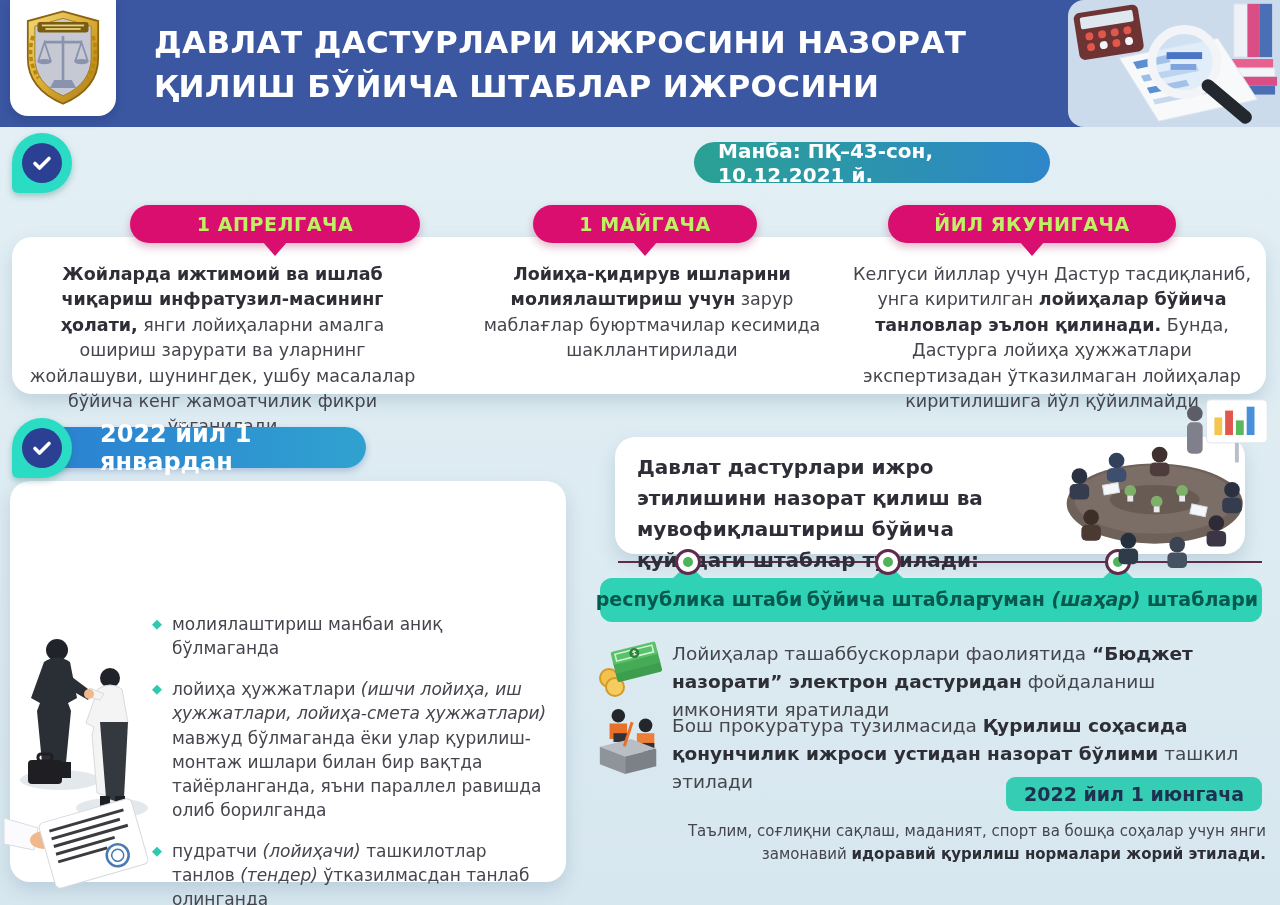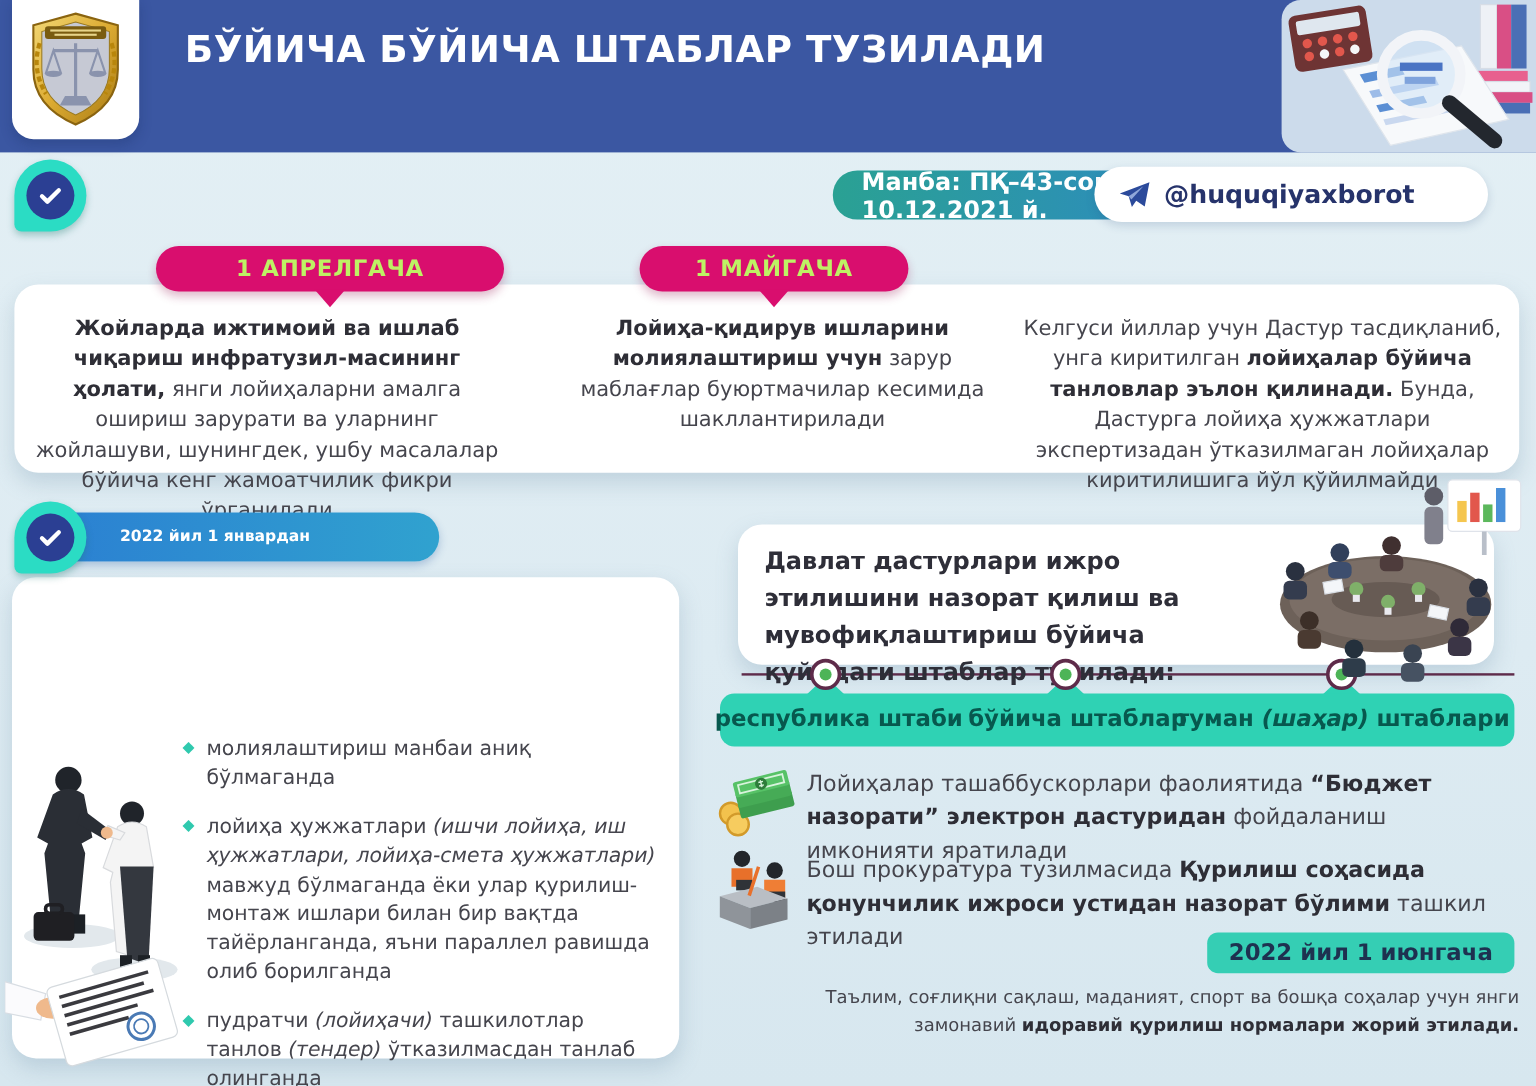--- a/index.html
+++ b/index.html
@@ -98,21 +98,22 @@
       <ellipse cx="29" cy="59" rx="8" ry="3" fill="#8a93ad"></ellipse>
       <path d="M71 37 L64 58 H78 Z" fill="none" stroke="#8a93ad" stroke-width="2"></path>
       <ellipse cx="71" cy="59" rx="8" ry="3" fill="#8a93ad"></ellipse>
       <path d="M40 80 h20 l5 9 H35 Z" fill="#8a93ad"></path>
       <path d="M16 30 Q8 55 22 78" fill="none" stroke="#b8860b" stroke-width="4" stroke-dasharray="5 3"></path>
       <path d="M84 30 Q92 55 78 78" fill="none" stroke="#b8860b" stroke-width="4" stroke-dasharray="5 3"></path>
     </svg>
   </div>
 
   <div class="title">
-    <div>БЎЙИЧА БЎЙИЧА ШТАБЛАР ТУЗИЛАДИ</div>
+    <div>ДАВЛАТ ДАСТУРЛАРИ ИЖРОСИНИ НАЗОРАТ</div>
+    <div>ҚИЛИШ БЎЙИЧА ШТАБЛАР ИЖРОСИНИ</div>
   </div>
 
   <div class="hero">
     <svg width="212" height="127" viewBox="0 0 215 127">
       <g transform="translate(168,3)">
         <rect x="0" y="0" width="14" height="54" fill="#eef1f6" stroke="#d7dde6"></rect>
         <rect x="14" y="0" width="12" height="54" fill="#d94f85"></rect>
         <rect x="26" y="0" width="13" height="54" fill="#4a6fb5"></rect>
         <rect x="-8" y="56" width="48" height="9" fill="#e8608e"></rect>
         <rect x="-10" y="65" width="52" height="9" fill="#f2f4f8" stroke="#d7dde6"></rect>
@@ -150,45 +151,39 @@
   <div class="check-badge" style="left:12px;top:133px;">
     <div class="check-circle">
       <svg width="24" height="24" viewBox="0 0 24 24">
           <path d="M5 12.5l4.5 4.5L19 7.5" stroke="#fff" stroke-width="3.6" fill="none" stroke-linecap="round" stroke-linejoin="round"></path>
         </svg>
     </div>
   </div>
 
   <div class="pill-src">Манба: ПҚ–43-сон, 10.12.2021 й.</div>
 
-  <div class="pill-tg">
-    <svg width="27" height="27" viewBox="0 0 24 24">
-      <path d="M23 2.5 L1 10.8 l6.6 2.2 L10 20.8 l3.2-4.6 6.3 4.3 Z" fill="#2b4a9b"></path>
-      <path d="M7.6 13 L18.5 5.5 9.6 15.4 Z" fill="#8fa7d9"></path>
-    </svg>
-    <span>@huquqiyaxborot</span>
-  </div>
 
   <div class="card card1"></div>
 
   <div class="pink" style="left:130px;top:205px;width:290px;">1 АПРЕЛГАЧА</div>
   <div class="pink" style="left:533px;top:205px;width:224px;">1 МАЙГАЧА</div>
+  <div class="pink" style="left:888px;top:205px;width:288px;">ЙИЛ ЯКУНИГАЧА</div>
 
   <div class="coltext" style="left:25px;top:262px;width:395px;"><span class="seg-b">Жойларда ижтимоий ва ишлаб чиқариш инфратузил-масининг ҳолати,</span><span> янги лойиҳаларни амалга ошириш зарурати ва уларнинг жойлашуви, шунингдек, ушбу масалалар бўйича кенг жамоатчилик фикри ўрганилади</span></div>
   <div class="coltext" style="left:468px;top:262px;width:368px;"><span class="seg-b">Лойиҳа-қидирув ишларини молиялаштириш учун</span><span> зарур маблағлар буюртмачилар кесимида шакллантирилади</span></div>
   <div class="coltext" style="left:852px;top:262px;width:400px;"><span>Келгуси йиллар учун Дастур тасдиқланиб, унга киритилган </span><span class="seg-b">лойиҳалар бўйича танловлар эълон қилинади.</span><span> Бунда, Дастурга лойиҳа ҳужжатлари экспертизадан ўтказилмаган лойиҳалар киритилишига йўл қўйилмайди</span></div>
 
   <div class="check-badge" style="left:12px;top:418px;">
     <div class="check-circle">
       <svg width="24" height="24" viewBox="0 0 24 24">
           <path d="M5 12.5l4.5 4.5L19 7.5" stroke="#fff" stroke-width="3.6" fill="none" stroke-linecap="round" stroke-linejoin="round"></path>
         </svg>
     </div>
   </div>
-  <div class="pill-blue" style="left:34px;top:427px;width:266px;font-size:13px;">2022 йил 1 январдан</div>
+  <div class="pill-blue" style="left:34px;top:427px;width:266px;font-size:24px;">2022 йил 1 январдан</div>
 
   <div class="card card2"></div>
 
 
   <div class="bullets">
     <div class="bullet">
       <span class="dia">◆</span>
       <span><span>молиялаштириш манбаи аниқ бўлмаганда</span></span>
     </div>
     <div class="bullet">

